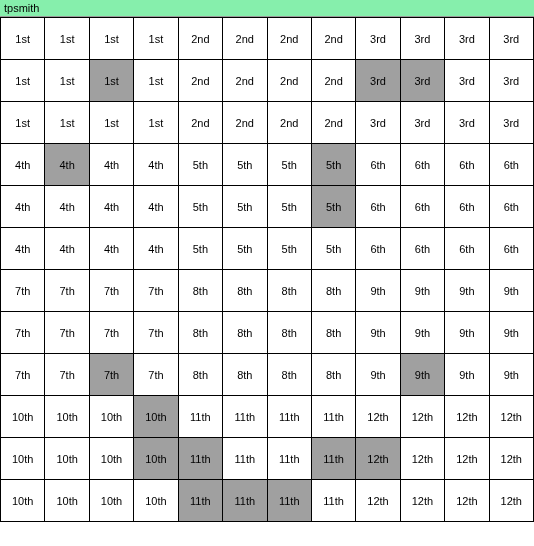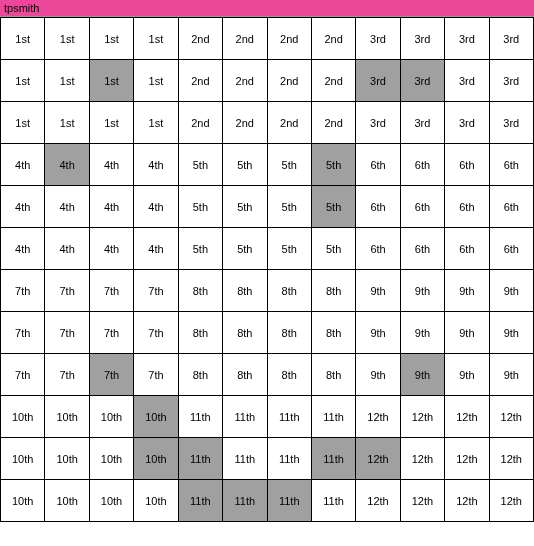--- a/index.html
+++ b/index.html
@@ -5,21 +5,21 @@
     * { margin: 0; padding: 0; box-sizing: border-box; }
     body {
       font-family: Arial, sans-serif;
       font-size: 11px;
       background: #fff;
       width: 534px;
       height: 546px;
       overflow: hidden;
     }
     .title-bar {
-      background: #ec4899;
+      background: #86efac;
       padding: 2px 4px;
       font-size: 11px;
       color: #000;
       border-bottom: 1px solid #999;
     }
     .grid-container {
       display: grid;
       grid-template-columns: repeat(12, 1fr);
       border-left: 1px solid #000;
       border-top: 1px solid #000;

